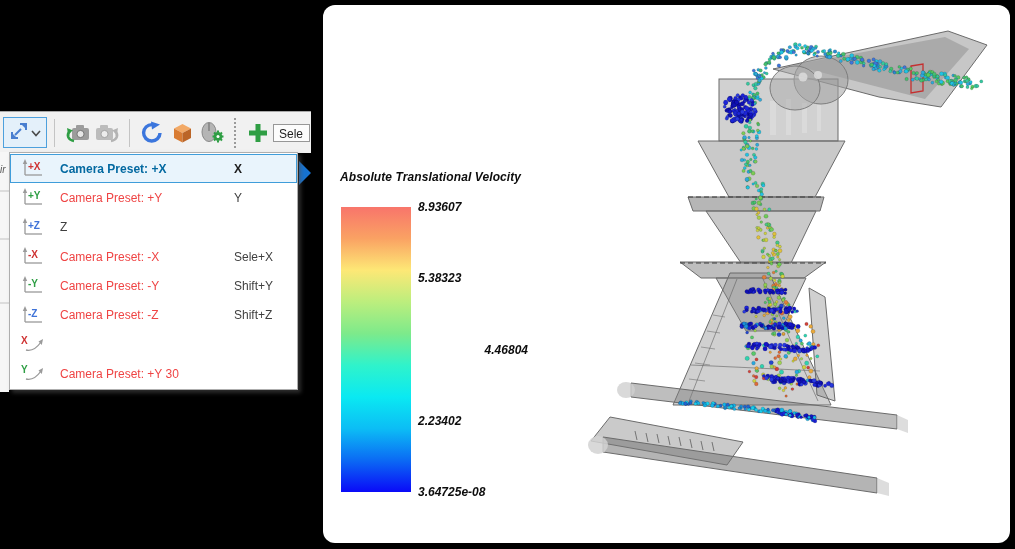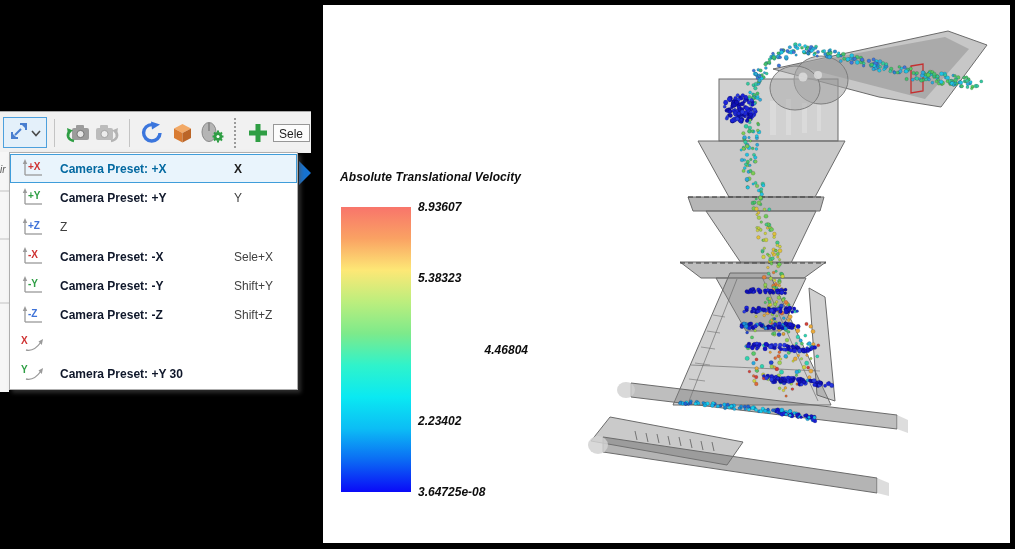--- a/index.html
+++ b/index.html
@@ -5,20 +5,21 @@
   html,body{margin:0;padding:0;}
   body{
     width:1015px;height:549px;position:relative;overflow:hidden;
     background:#000;font-family:"Liberation Sans",sans-serif;
     -webkit-font-smoothing:antialiased;
   }
   
   .viewport{
     position:absolute;left:323px;top:5px;width:687px;height:538px;
     background:#ffffff;
+    border-radius:12px;
   }
   .legend-title{
     position:absolute;left:17px;top:166px;
     font-size:12px;font-weight:bold;font-style:italic;color:#0d0d0d;
     line-height:13px;letter-spacing:.1px;
   }
   .colorbar{
     position:absolute;left:18px;top:202px;width:70px;height:285px;
   }
   .legend-tick{
@@ -57,21 +58,21 @@
     background:#ffffff;border:1px solid #aeaeae;box-sizing:border-box;
     box-shadow:3px 3px 4px rgba(80,80,80,.55);
     padding-top:1px;
   }
   .menu-item{
     height:29.3px;display:grid;grid-template-columns:40px 1fr 62px;
     align-items:center;padding-left:9px;box-sizing:border-box;
     border:1px solid transparent;cursor:pointer;
   }
   .menu-item.hl{background:#e9f4fc;border:1px solid #3f9dda;}
-  .mi-label{font-size:12px;color:#0f172a;font-weight:bold;}
+  .mi-label{font-size:12px;color:#ef4444;}
   .menu-item.hl .mi-label{font-weight:bold;color:#0369a1;}
   .mi-short{font-size:12px;color:#3f3f3f;}
   .menu-item.hl .mi-short{font-weight:bold;color:#1c1c1c;}
   .mi-icon svg{display:block;}
   
   .left-strip{
     position:absolute;left:0;top:152px;width:9px;height:240px;background:#f6f6f6;
     font-size:10px;color:#555;overflow:hidden;
   }
   .left-strip .txt{position:absolute;left:0;top:12px;font-style:italic;}

